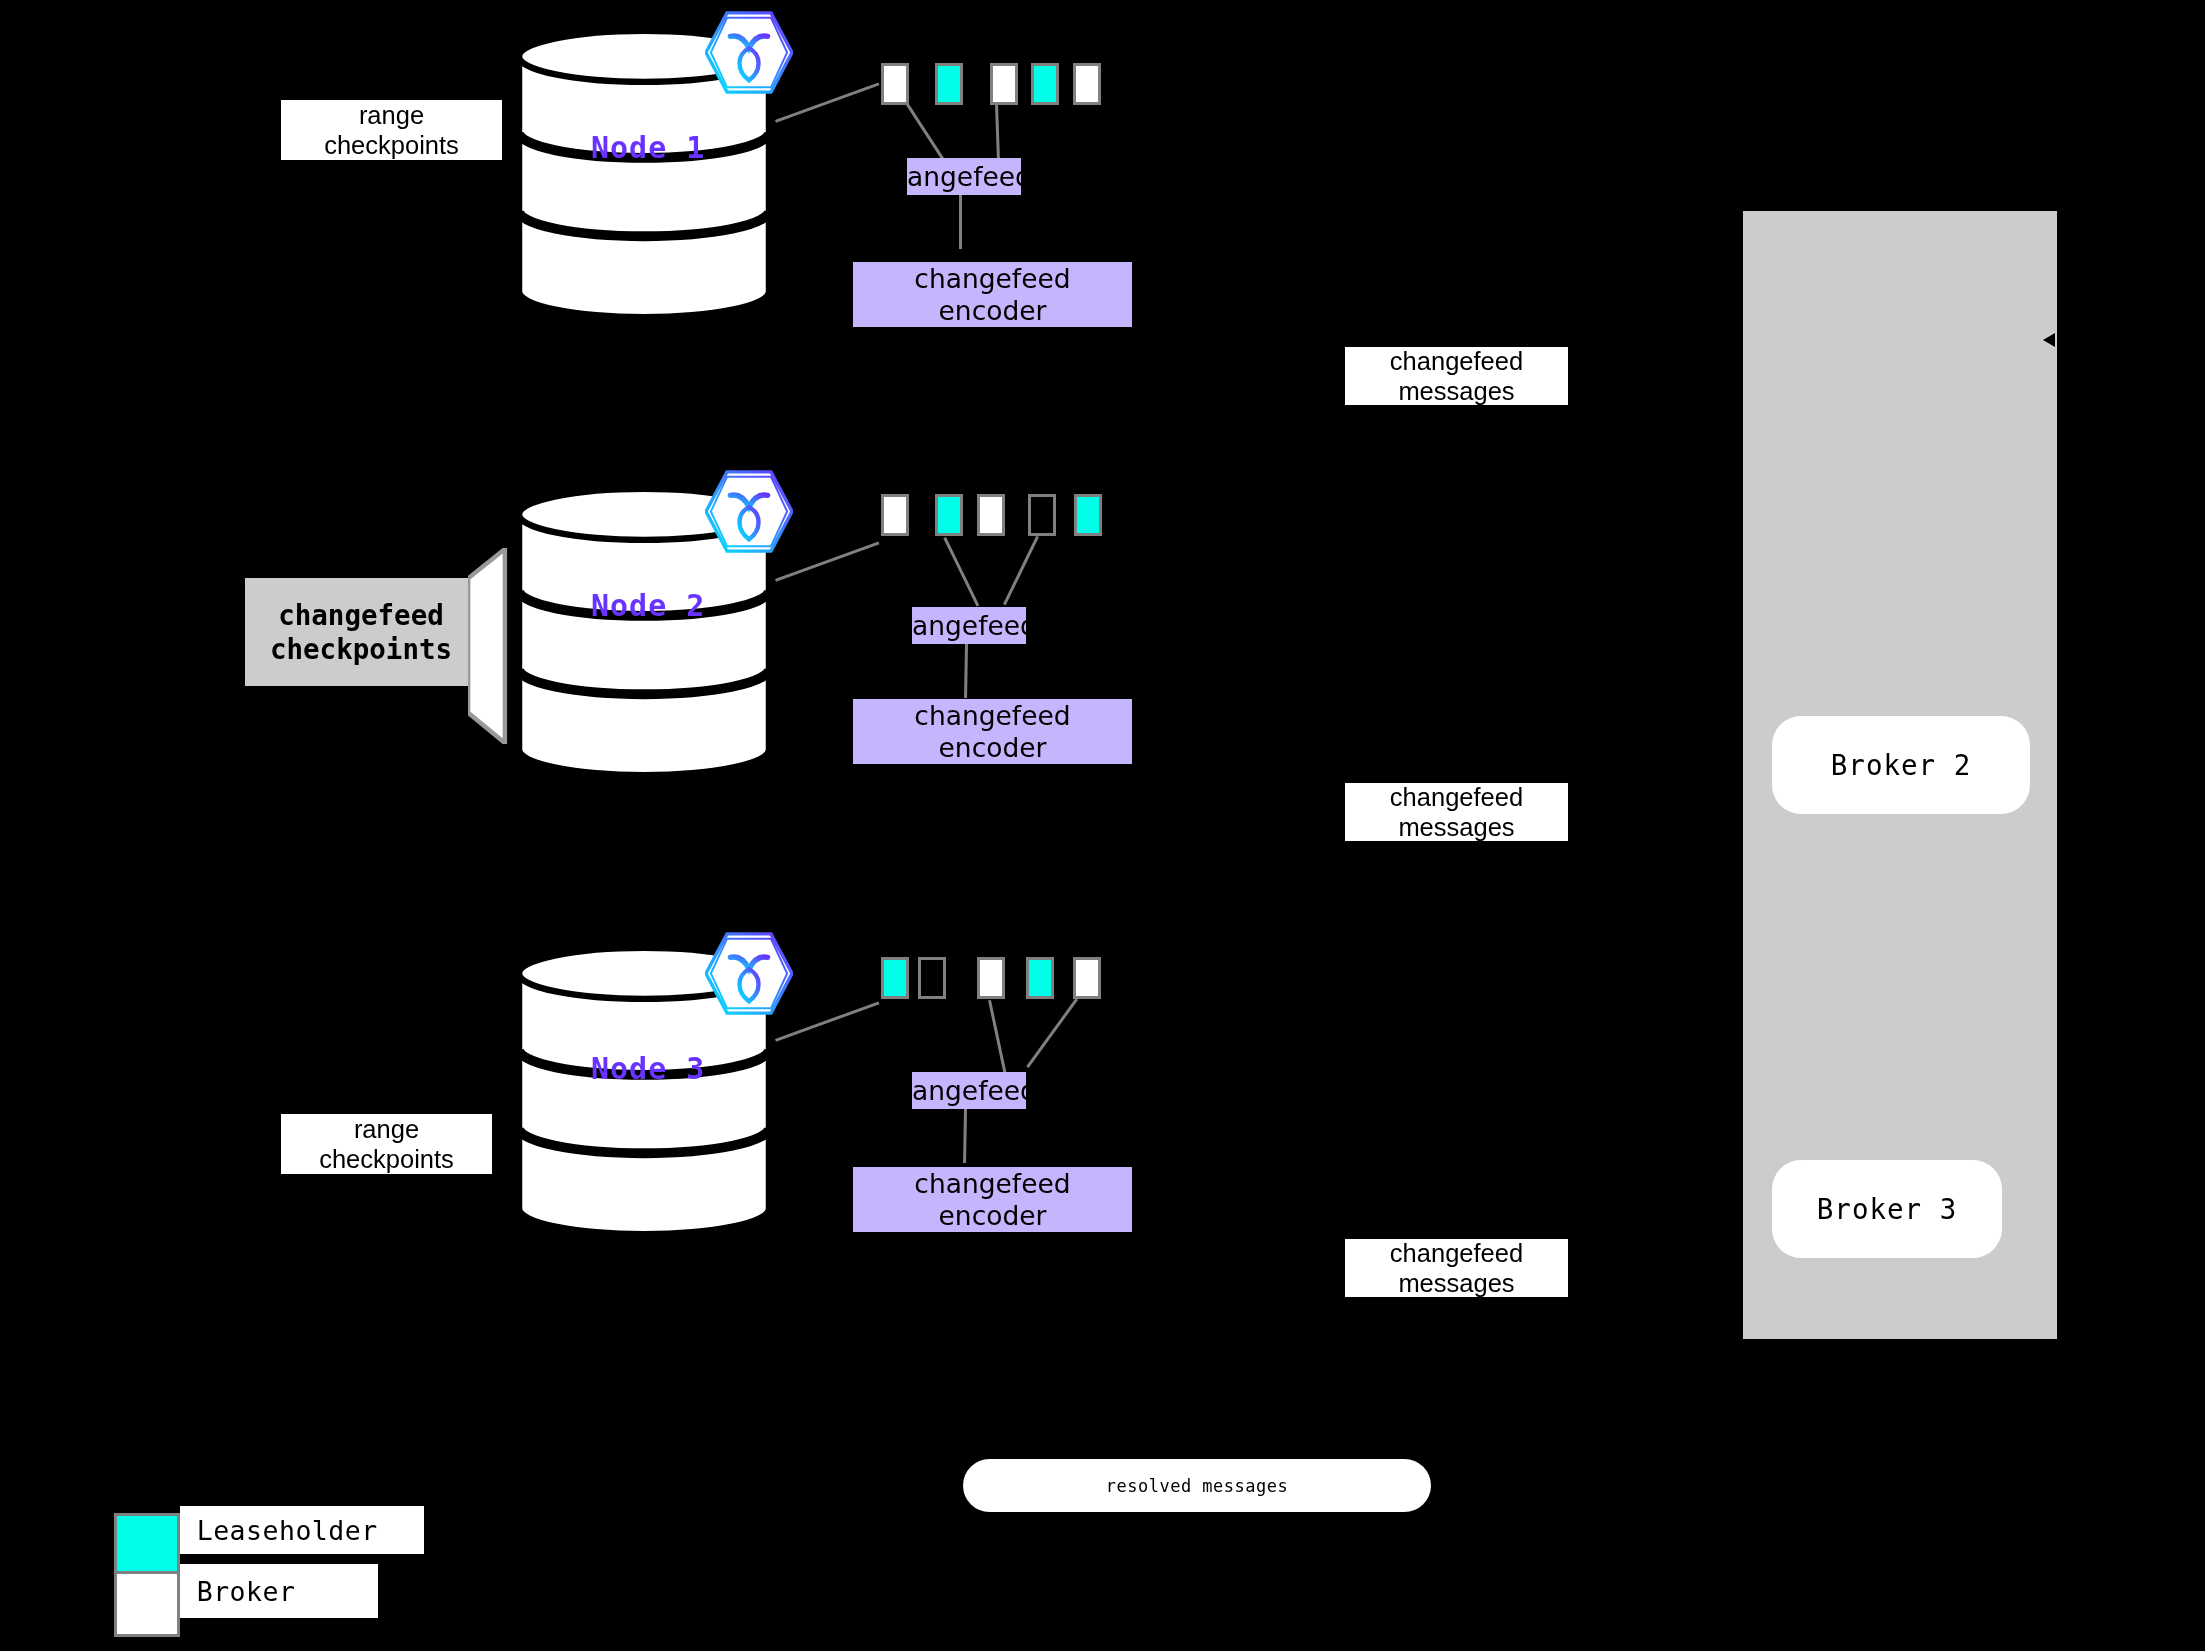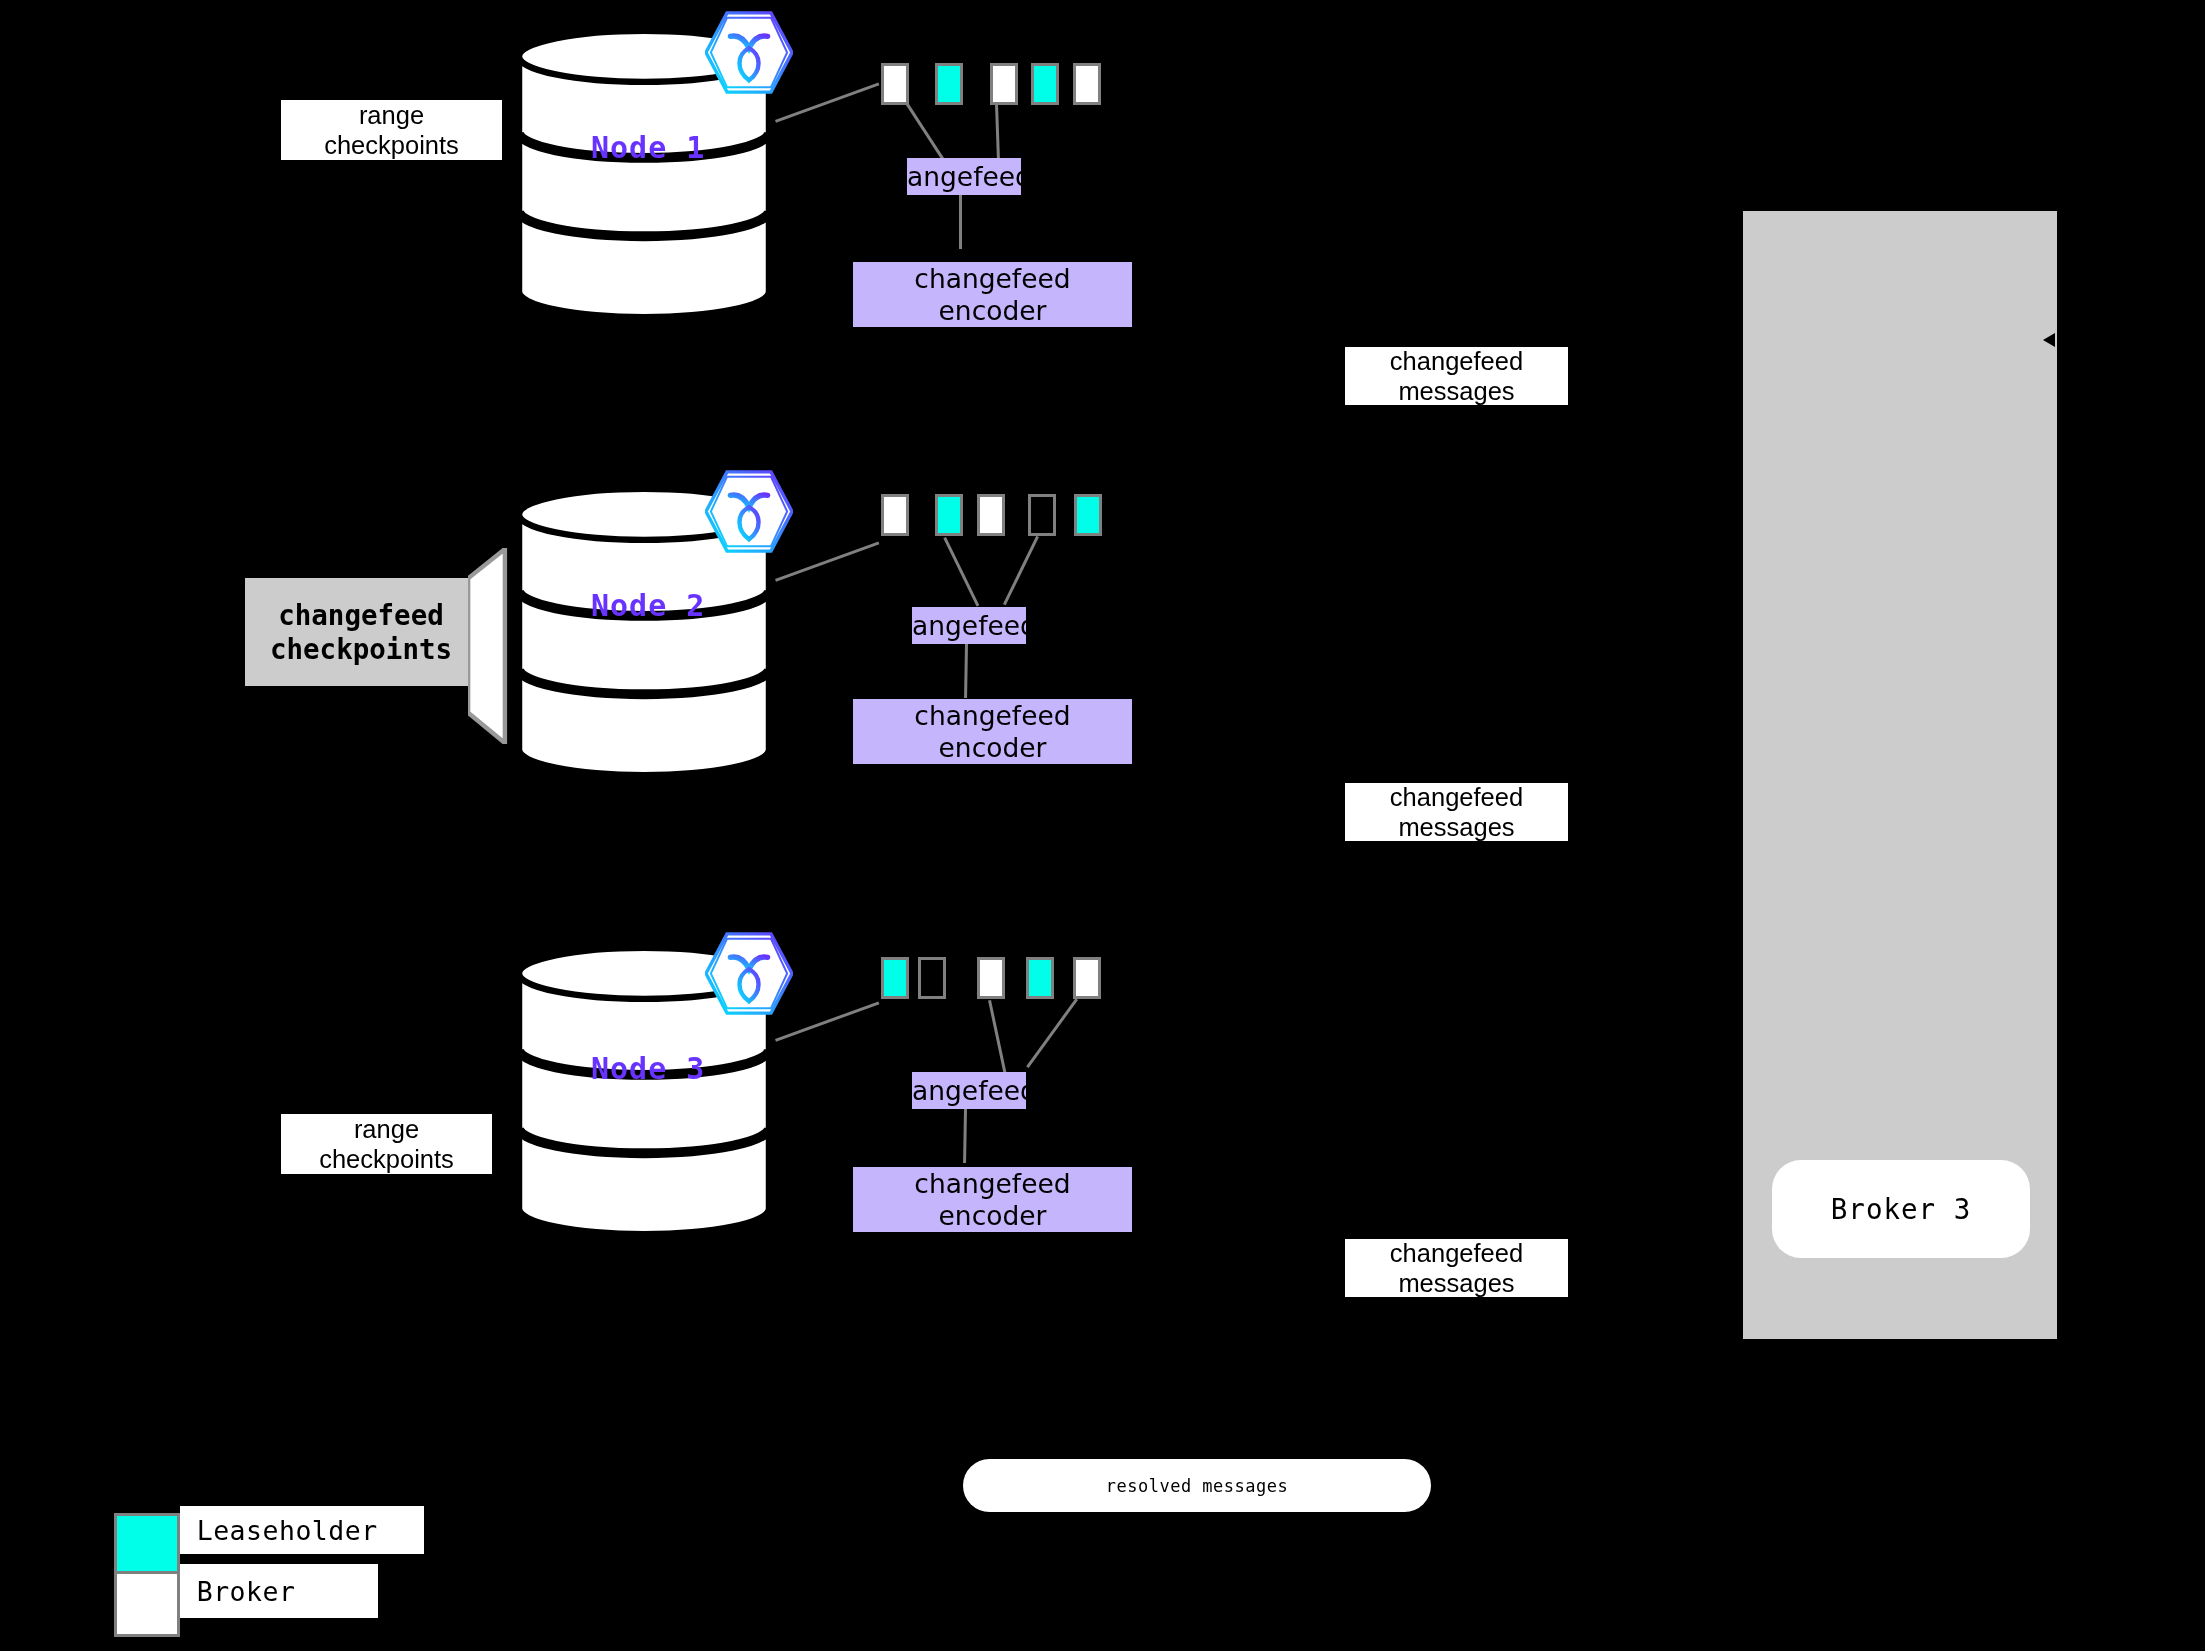--- a/index.html
+++ b/index.html
@@ -242,21 +242,22 @@
   </div>
 
   <div class="labelbox two abs" style="left:1345px;top:1239px;width:223px;height:58px;">
     <span>changefeed</span>
     <span>messages</span>
   </div>
 
 
   <div class="kafka-panel" style="left:1743px;top:211px;width:314px;height:1128px;"></div>
 
-  <div class="broker" style="left:1772px;top:1160px;width:258px;height:98px;">Broker 3</div>
+  <div class="broker" style="left:1772px;top:716px;width:258px;height:98px;">Broker 2</div>
+  <div class="broker" style="left:1772px;top:1160px;width:230px;height:98px;">Broker 3</div>
 
   <div class="arrowhead" style="left:2043px;top:333px;border-top:7.8px solid transparent;
               border-bottom:7.8px solid transparent;border-right:12.7px solid #000000;"></div>
 
   <div class="pill" style="left:963px;top:1459px;width:468px;height:53px;">resolved messages</div>
 
   <div class="legend-sw" style="left:114px;top:1513px;width:66px;height:66px;background:#00ffe9;"></div>
   <div class="legend-lbl" style="left:180px;top:1506px;width:227px;height:48px;">Leaseholder</div>
 
   <div class="legend-sw" style="left:114px;top:1571px;width:66px;height:66px;background:#ffffff;"></div>

